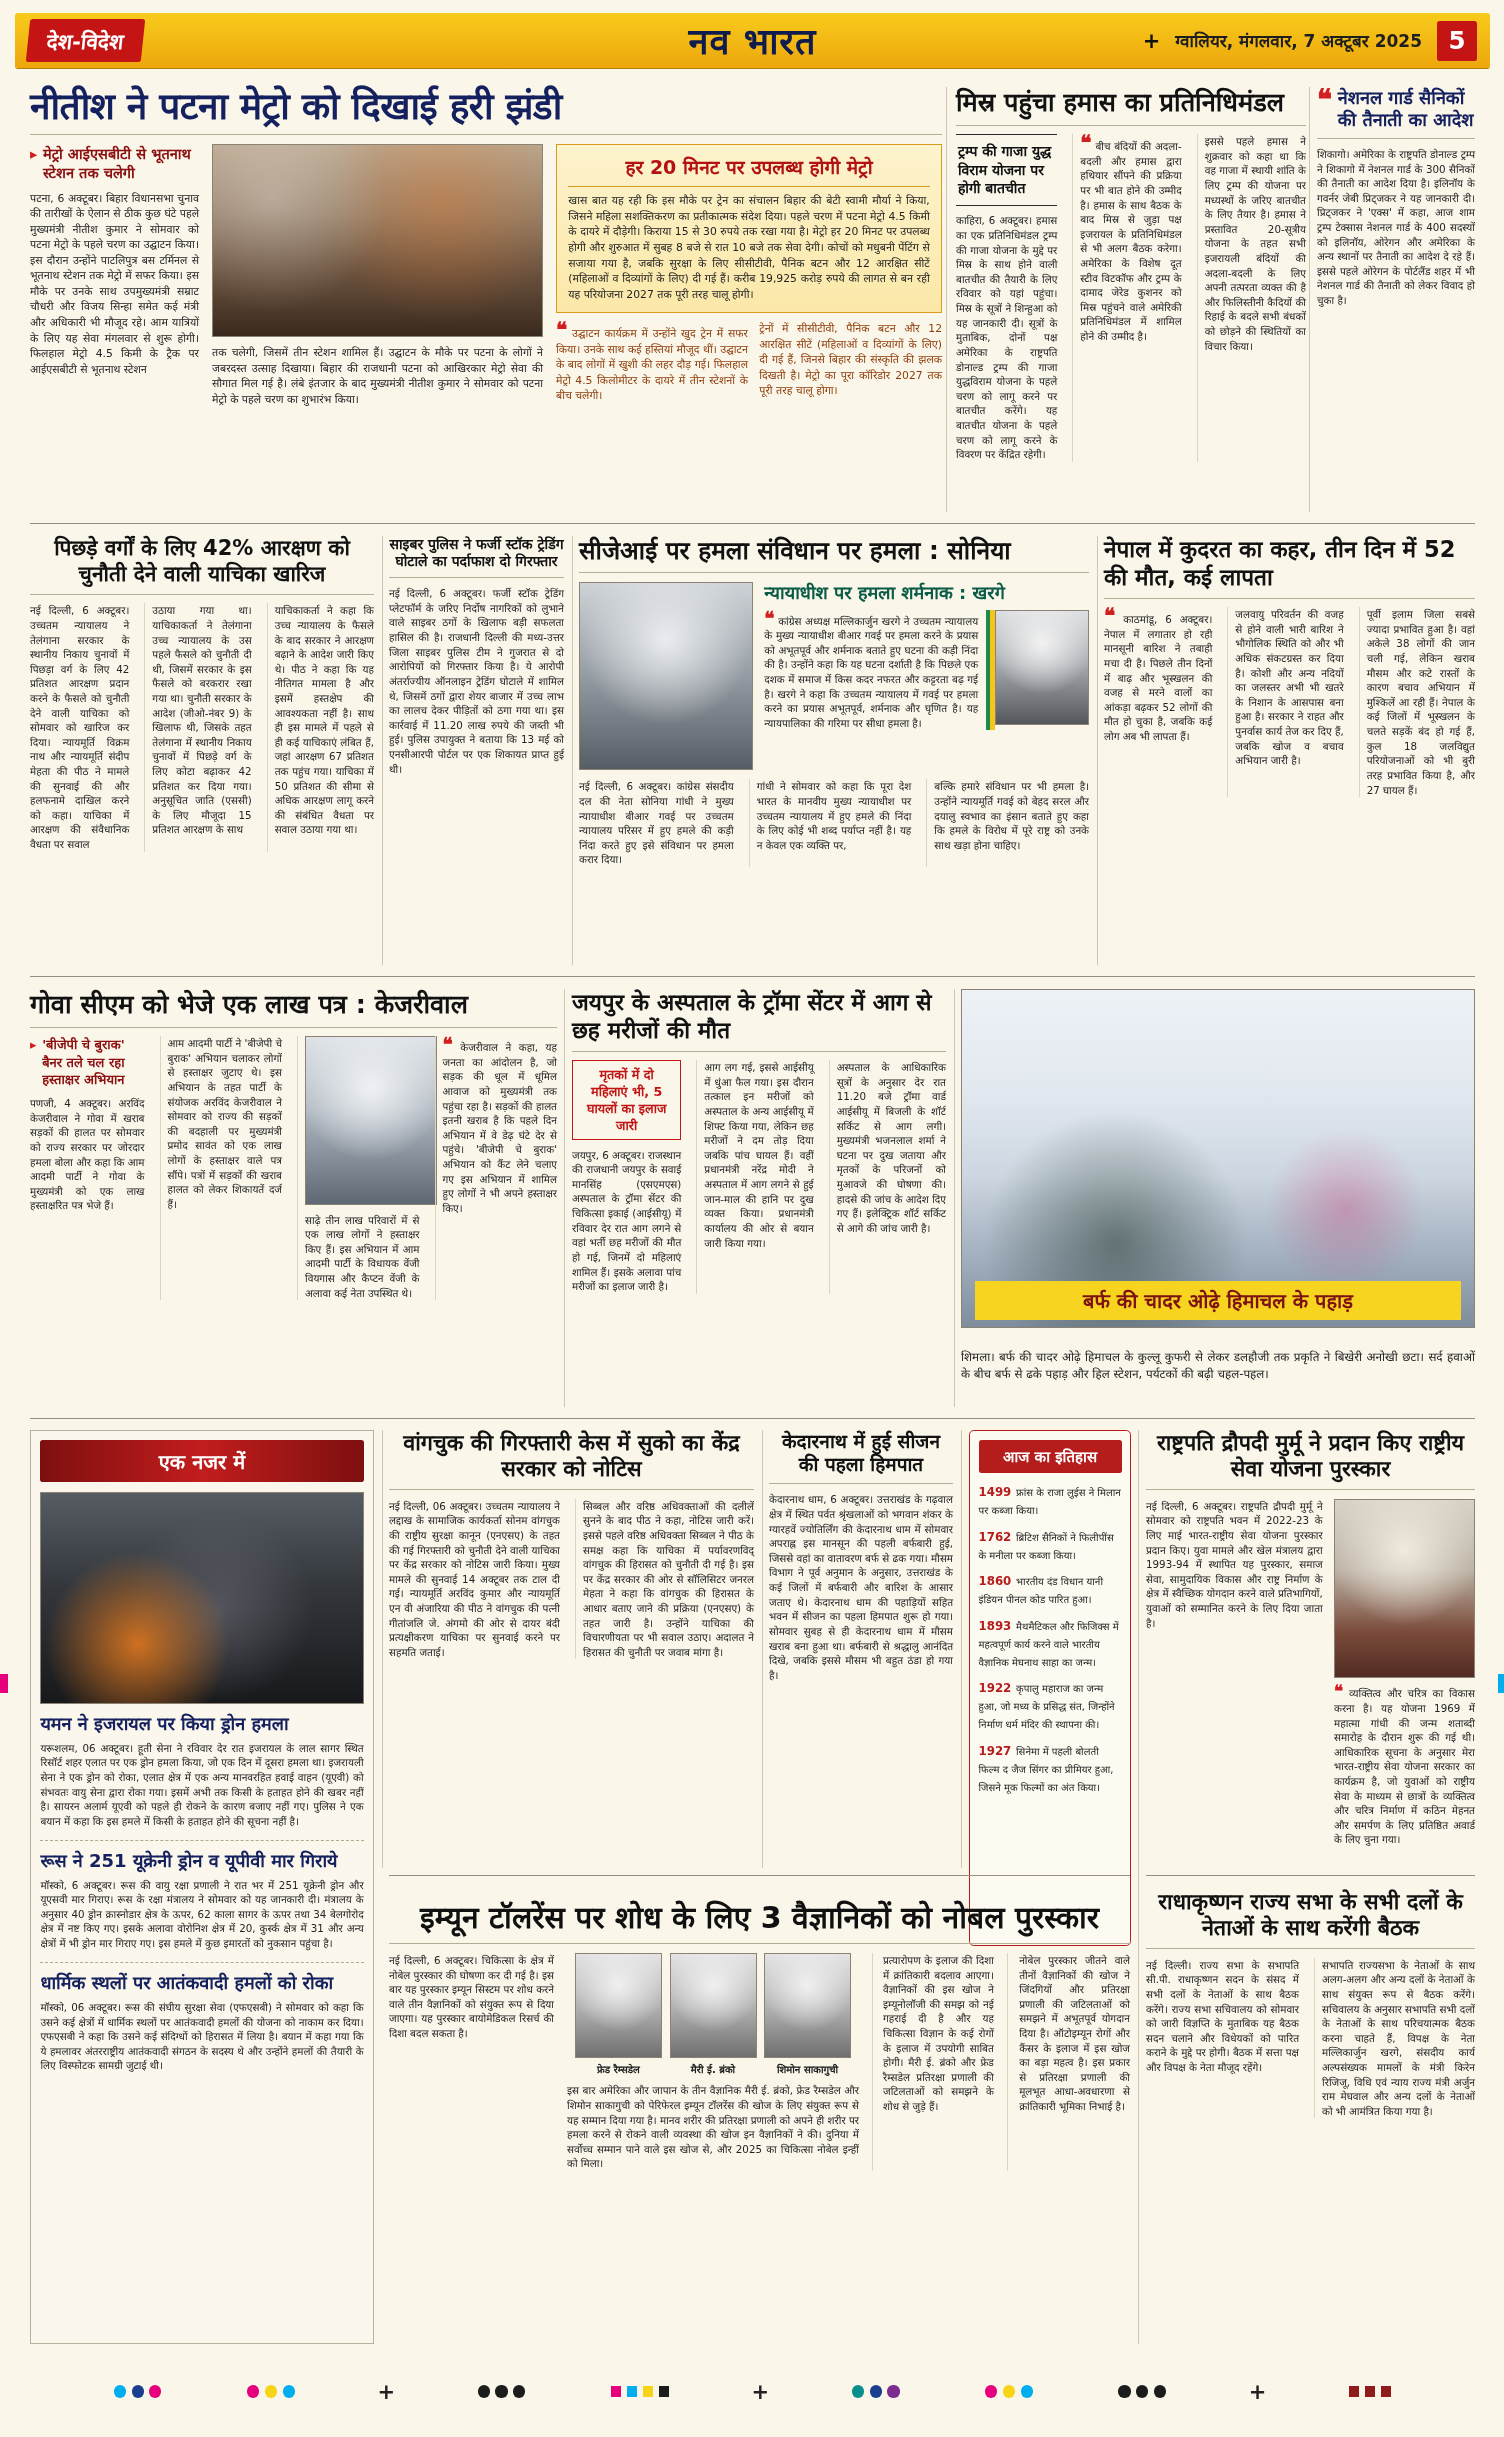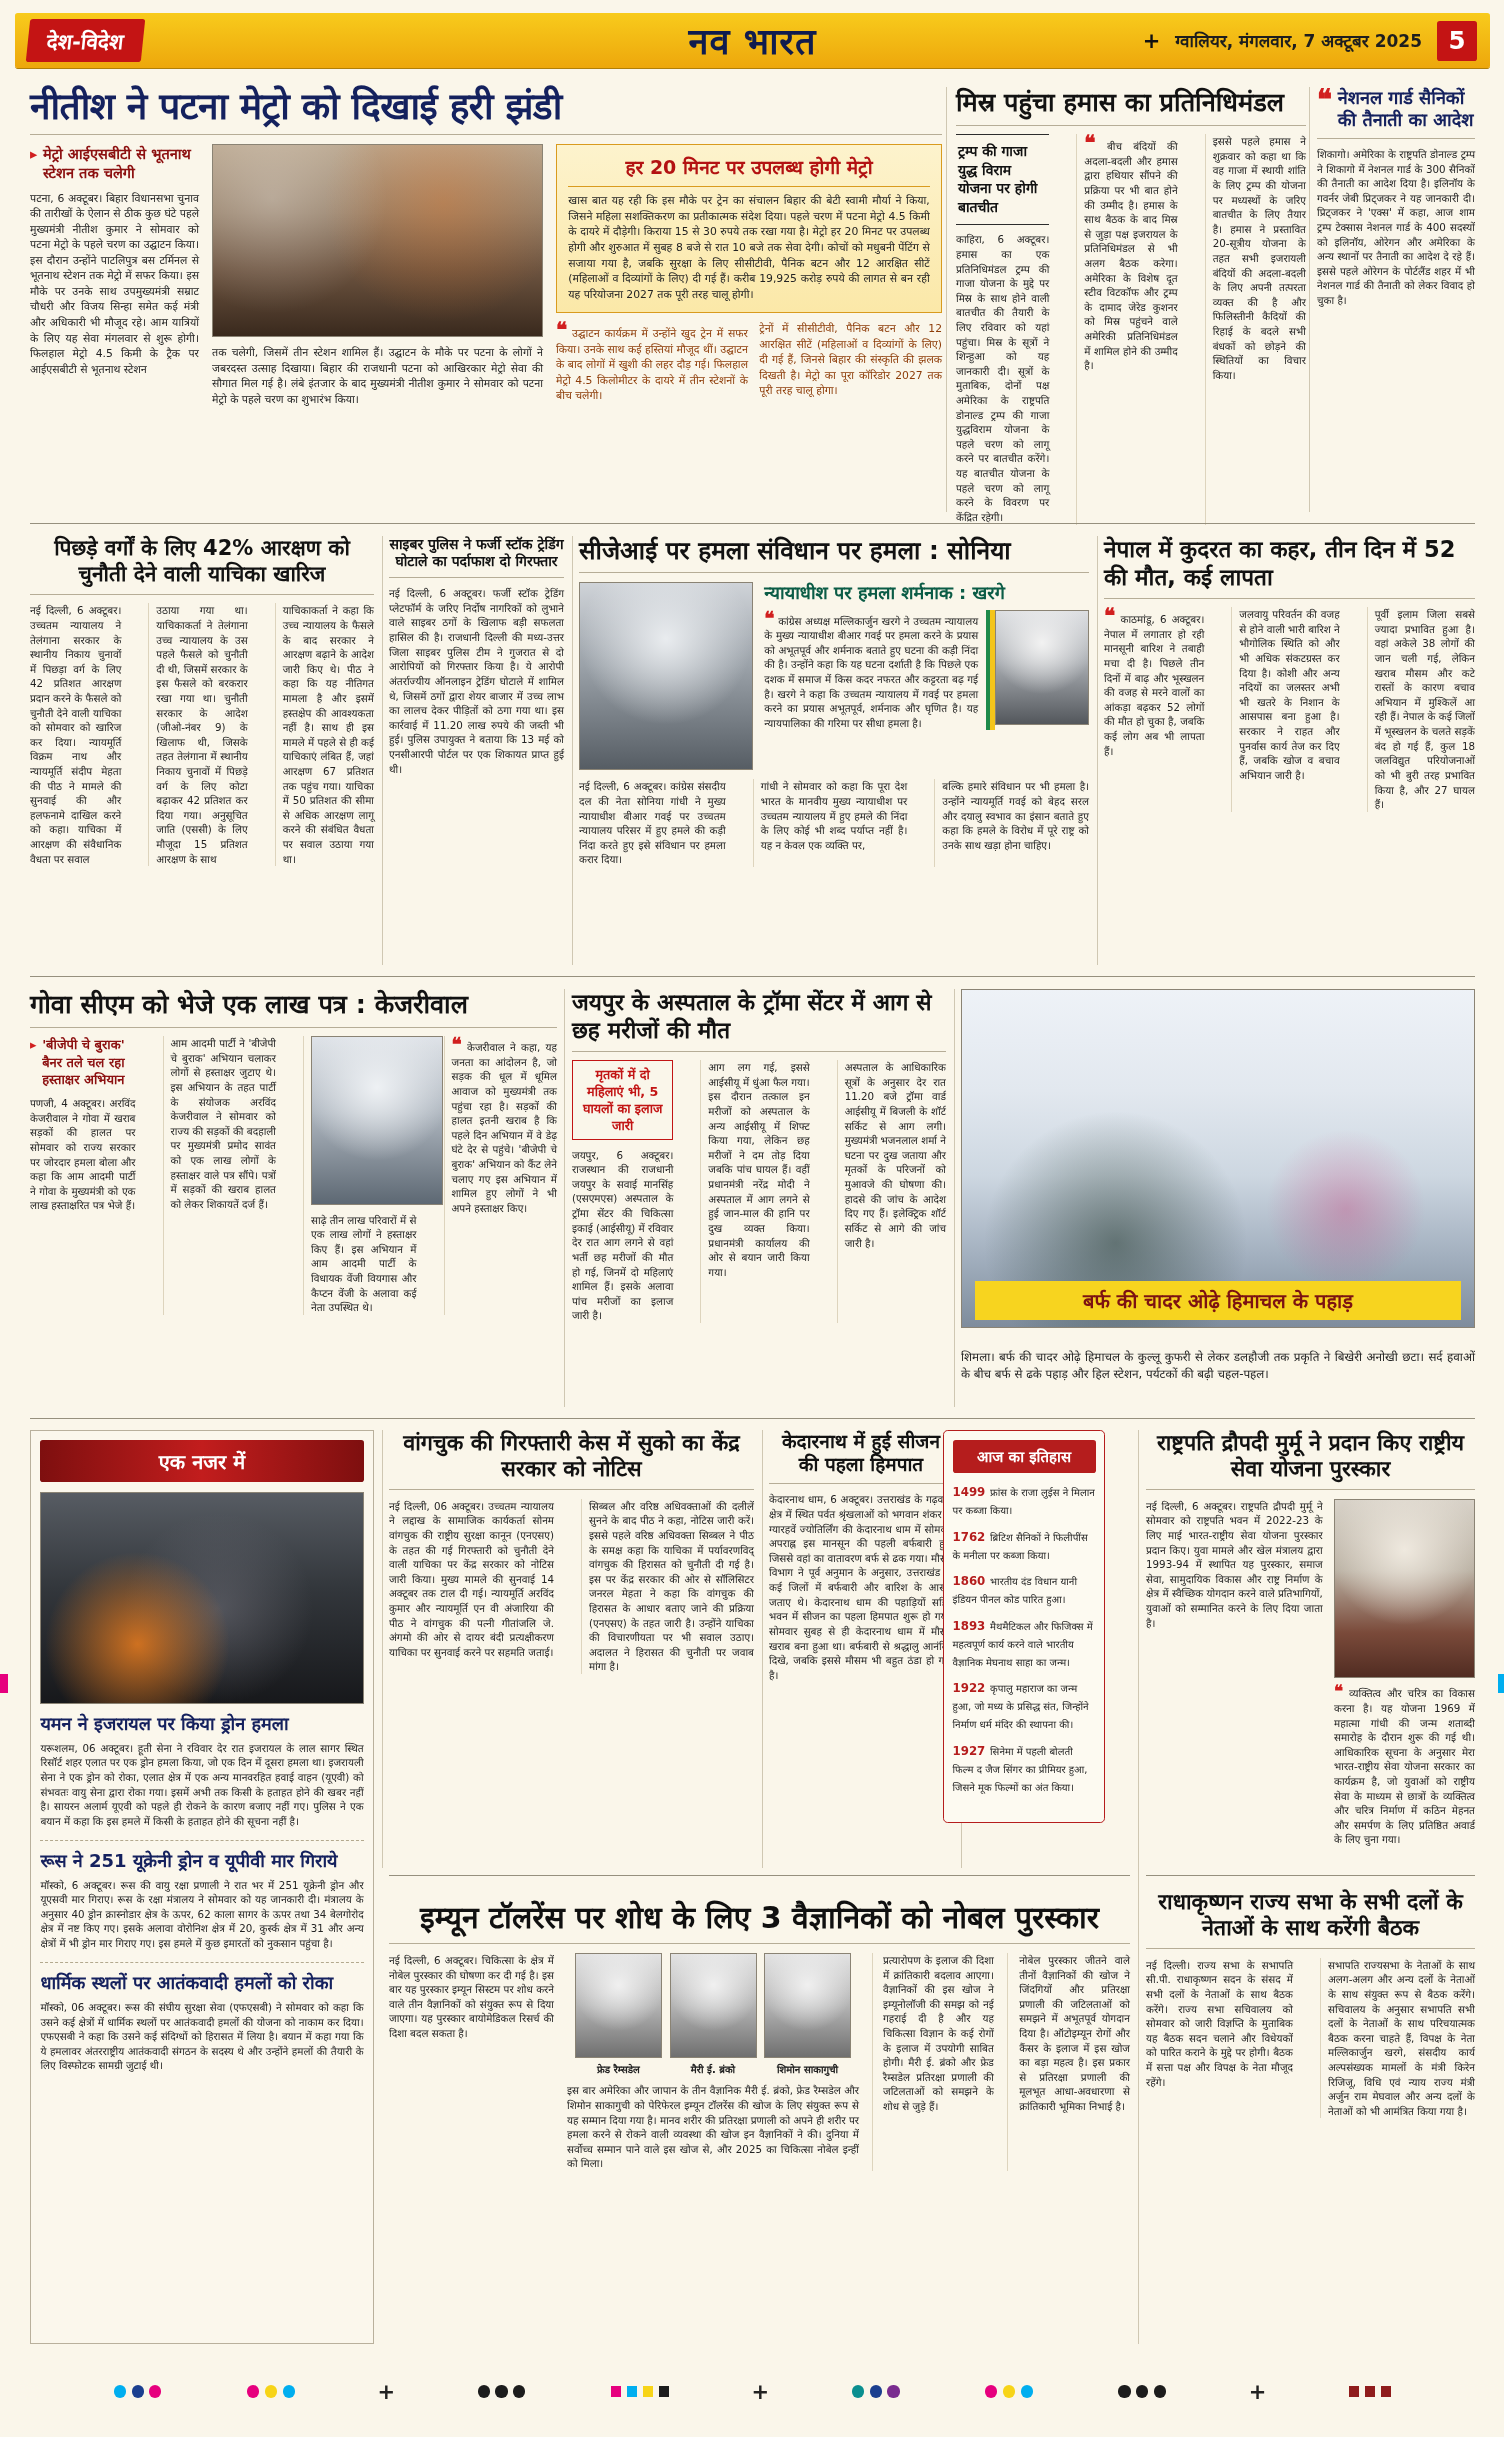--- a/index.html
+++ b/index.html
@@ -10,21 +10,21 @@
 .hrule{position:absolute;height:0;border-top:1.9px solid #96907e}
 .art-rule{border-top:0.9px solid #b6ad97;margin:6.6px 0 8.5px}
 h1,h2,h3{font-weight:bold;color:#121212;line-height:1.22}
 .navy{color:#15215e}
 .center{text-align:center}
 .bt{font-size:10.8px;line-height:1.44;text-align:justify;color:#232323}
 .bt-sm{font-size:10.3px;line-height:1.42;text-align:justify;color:#232323}
 .flex{display:flex}
 .cols{display:flex}
 .cols>.c{flex:1;min-width:0}
-.cols>.c+.c{border-left:0.9px solid #ddd4bd;padding-left:7px;margin-left:27px}
+.cols>.c+.c{border-left:0.9px solid #ddd4bd;padding-left:7px;margin-left:15px}
 .photo{background:#999;border:0.9px solid #8a8374}
 .quote{color:#d11f1f;font-weight:bold;line-height:.9;font-family:"DejaVu Serif",serif}
 .kick-arrow{color:#d11f1f;font-weight:bold}
 
 .masthead{background:linear-gradient(180deg,#f8cb1c,#eda70c);display:flex;align-items:center;padding:0 13px;border-radius:2.8px;box-shadow:0 0.9px 0 #b07f08}
 .mast-section{background:#c41414;color:#fff;font-weight:bold;font-size:21px;padding:7.5px 19px;border-radius:2.8px;transform:skewX(-6deg);z-index:1}
 .mast-title{position:absolute;left:0;right:0;text-align:center;font-family:"DejaVu Serif","Liberation Serif",serif;font-size:36px;font-weight:bold;color:#101c4e;letter-spacing:0.9px}
 .mast-right{margin-left:auto;display:flex;align-items:center;gap:15px;z-index:1}
 .mast-date{font-size:17px;font-weight:bold;color:#1e1e1e}
 .mast-page{background:#c41414;color:#fff;font-weight:bold;font-size:24.5px;width:40px;height:40px;display:flex;align-items:center;justify-content:center;border-radius:2.8px}
@@ -331,21 +331,21 @@
   <div class="vr" style="left:762px;top:1430px;height:438px"></div>
 
   <section class="sec" style="left:769px;top:1430px;width:184px;height:435px">
     <h2 class="center" style="font-size:19px">केदारनाथ में हुई सीजन की पहला हिमपात</h2>
     <div class="art-rule"></div>
     <p class="bt-sm">केदारनाथ धाम, 6 अक्टूबर। उत्तराखंड के गढ़वाल क्षेत्र में स्थित पर्वत श्रृंखलाओं को भगवान शंकर के ग्यारहवें ज्योतिर्लिंग की केदारनाथ धाम में सोमवार अपराह्न इस मानसून की पहली बर्फबारी हुई, जिससे वहां का वातावरण बर्फ से ढक गया। मौसम विभाग ने पूर्व अनुमान के अनुसार, उत्तराखंड के कई जिलों में बर्फबारी और बारिश के आसार जताए थे। केदारनाथ धाम की पहाड़ियों सहित भवन में सीजन का पहला हिमपात शुरू हो गया। सोमवार सुबह से ही केदारनाथ धाम में मौसम खराब बना हुआ था। बर्फबारी से श्रद्धालु आनंदित दिखे, जबकि इससे मौसम भी बहुत ठंडा हो गया है।</p>
   </section>
 
   <div class="vr" style="left:961px;top:1430px;height:438px"></div>
 
-  <section class="sec" style="left:943px;top:1430px;width:162px;height:393px">
+  <section class="sec" style="left:969px;top:1430px;width:162px;height:516px">
     <div class="hist">
       <div class="hist-head">आज का इतिहास</div>
       <div class="hist-item"><span class="hist-year">1499</span><span class="hist-text">फ्रांस के राजा लुईस ने मिलान पर कब्जा किया।</span></div>
       <div class="hist-item"><span class="hist-year">1762</span><span class="hist-text">ब्रिटिश सैनिकों ने फिलीपींस के मनीला पर कब्जा किया।</span></div>
       <div class="hist-item"><span class="hist-year">1860</span><span class="hist-text">भारतीय दंड विधान यानी इंडियन पीनल कोड पारित हुआ।</span></div>
       <div class="hist-item"><span class="hist-year">1893</span><span class="hist-text">मैथमैटिकल और फिजिक्स में महत्वपूर्ण कार्य करने वाले भारतीय वैज्ञानिक मेघनाथ साहा का जन्म।</span></div>
       <div class="hist-item"><span class="hist-year">1922</span><span class="hist-text">कृपालु महाराज का जन्म हुआ, जो मध्य के प्रसिद्ध संत, जिन्होंने निर्माण धर्म मंदिर की स्थापना की।</span></div>
       <div class="hist-item"><span class="hist-year">1927</span><span class="hist-text">सिनेमा में पहली बोलती फिल्म द जैज सिंगर का प्रीमियर हुआ, जिसने मूक फिल्मों का अंत किया।</span></div>
     </div>
   </section>

